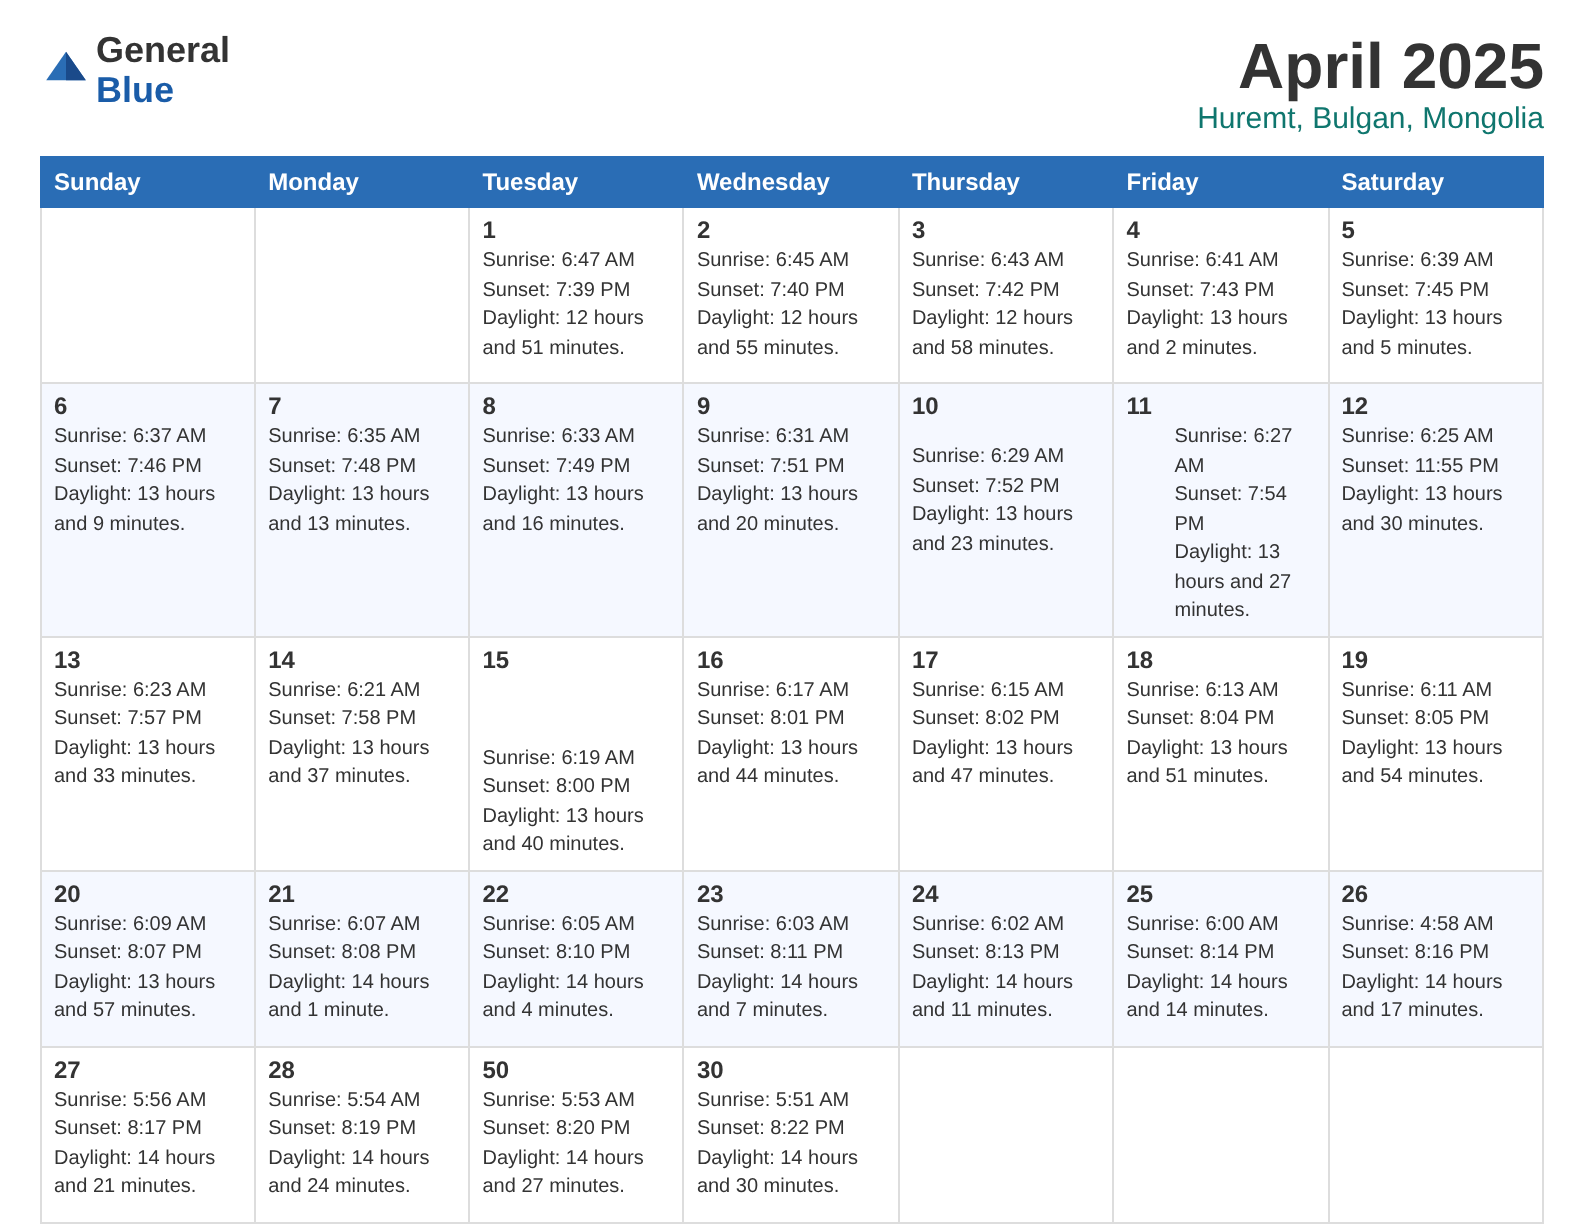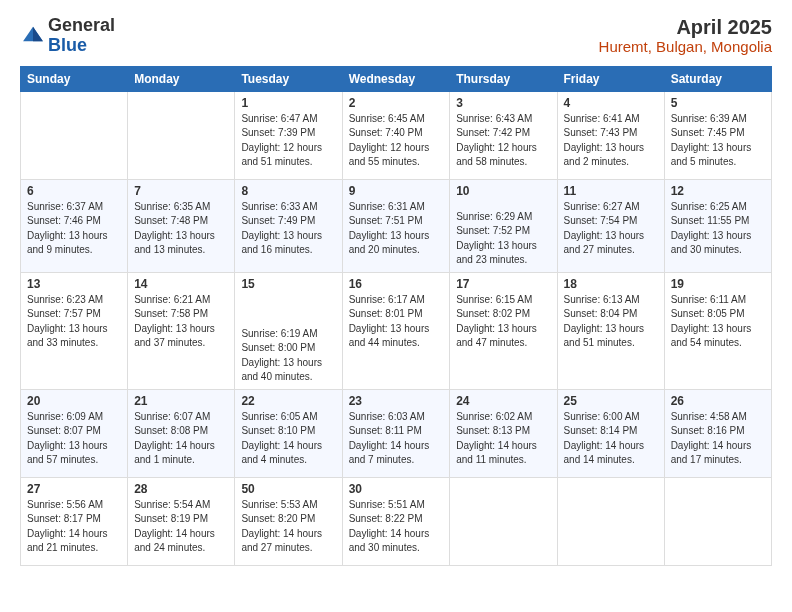--- a/index.html
+++ b/index.html
@@ -35,28 +35,28 @@
     .logo-blue { color: #1a5ca8; }
     .logo-icon {
       width: 22px;
       height: 22px;
       margin-left: 2px;
     }
     .title-block {
       text-align: right;
     }
     .month-title {
-      font-size: 20px;
+      font-size: 32px;
       font-weight: bold;
       color: #333;
       line-height: 1.1;
     }
     .location {
       font-size: 15px;
-      color: #c2410c;
+      color: #0f766e;
     }
     .calendar {
       width: 100%;
       border-collapse: collapse;
       border: 1px solid #a3a3a3;
     }
     .calendar th {
       background-color: #2a6db5;
       color: #fff;
       font-size: 12px;
@@ -195,21 +195,21 @@
 Daylight: 13 hours and 20 minutes.</div>
           </td>
           <td>
             <span class="day-num">10</span>
             <div class="day-info" style="white-space: pre-line; margin-top: 12px;">Sunrise: 6:29 AM
 Sunset: 7:52 PM
 Daylight: 13 hours and 23 minutes.</div>
           </td>
           <td>
             <span class="day-num">11</span>
-            <div class="day-info" style="white-space: pre-line;">Sunrise: 6:27 AM
+            <div class="day-info" style="white-space: pre-line; margin-left: 24px;">Sunrise: 6:27 AM
 Sunset: 7:54 PM
 Daylight: 13 hours and 27 minutes.</div>
           </td>
           <td>
             <span class="day-num">12</span>
             <div class="day-info" style="white-space: pre-line;">Sunrise: 6:25 AM
 Sunset: 11:55 PM
 Daylight: 13 hours and 30 minutes.</div>
           </td>
         </tr>

